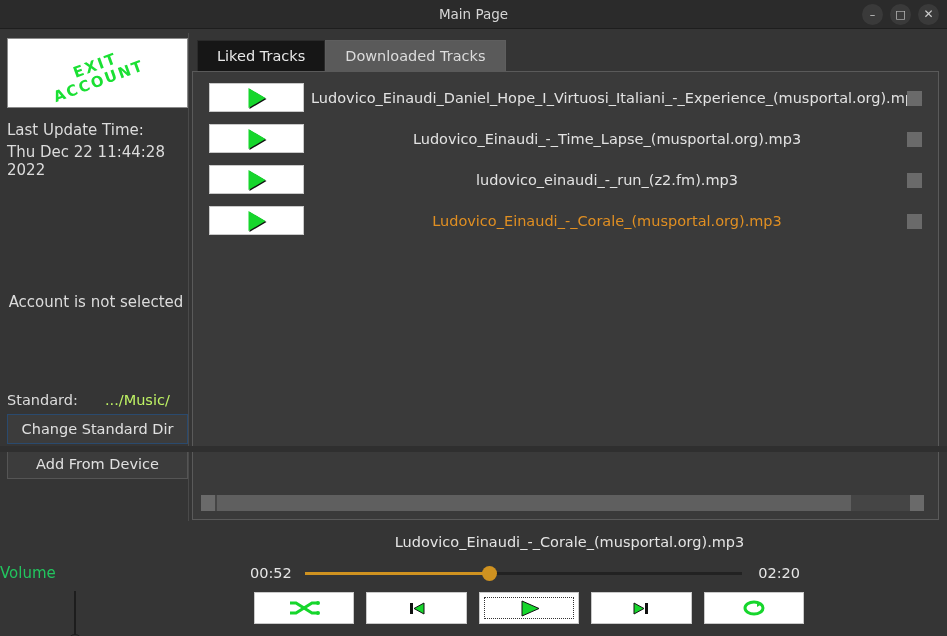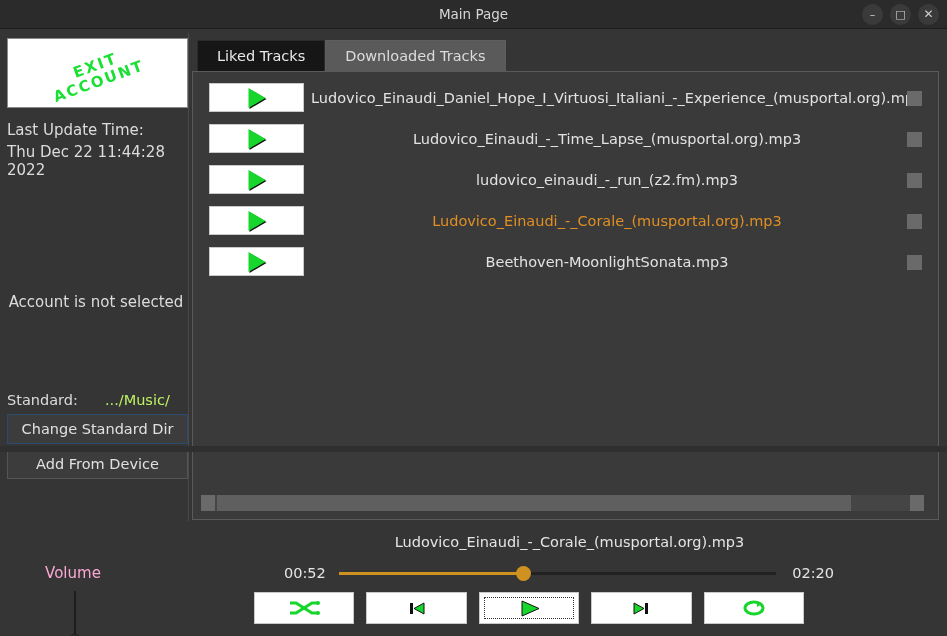--- a/index.html
+++ b/index.html
@@ -69,21 +69,21 @@
     background: #3c3c3c; color: #e0e0e0; font-size: 14.5px;
     text-align: center; line-height: 28px;
     border: 1px solid #555;
   }
   .sb-button.focused { border: 1px solid #2a4a6e; }
   #btn-change-dir { top: 385px; }
   #btn-add-device { top: 420px; }
 
   .volume-label {
     position: absolute; left: 0; top: 535px; width: 146px;
-    text-align: center; color: #f9a8d4; font-size: 15px;
+    text-align: left; color: #22c55e; font-size: 15px;
   }
   .vol-slider { position: absolute; left: 68px; top: 562px; width: 14px; height: 74px; }
   .vol-track {
     position: absolute; left: 6px; top: 0; width: 2px; height: 48px; background: #1d1d1d;
   }
   .vol-handle {
     position: absolute; left: 0; top: 43px; width: 14px; height: 14px;
     border: 1px solid #1d1d1d; border-radius: 50%; background: #353535;
   }
 
@@ -136,21 +136,21 @@
   .hscroll-btn-r { position: absolute; right: 0; top: 0; width: 14px; height: 16px; background: #6a6a6a; }
   .hscroll-thumb {
     position: absolute; left: 16px; top: 0; width: 634px; height: 16px; background: #5f5f5f;
   }
 
   
   .now-playing {
     position: absolute; left: 192px; top: 534px; width: 755px;
     text-align: center; color: #e4e4e4; font-size: 14.5px;
   }
-  .prog-row { position: absolute; left: 250px; top: 562px; width: 550px; height: 26px; margin-left: 34px; }
+  .prog-row { position: absolute; left: 250px; top: 562px; width: 550px; height: 26px; }
   .time {
     position: absolute; top: 0; line-height: 22px; color: #e6e6e6; font-size: 14.5px;
   }
   .time.left { left: 0; }
   .time.right { right: 0; }
   .prog-track {
     position: absolute; left: 55px; top: 10px; width: 437px; height: 3px; background: #222;
   }
   .prog-fill { position: absolute; left: 0; top: 0; height: 3px; background: #cf9220; width: 187px; }
   .prog-handle {
@@ -248,27 +248,20 @@
           <div class="track-name">ludovico_einaudi_-_run_(z2.fm).mp3</div>
           <div class="track-check"></div>
         </div>
         <div class="track-row" style="top: 123px;">
           <div class="play-btn">
             <span class="play-tri"></span>
           </div>
           <div class="track-name playing">Ludovico_Einaudi_-_Corale_(musportal.org).mp3</div>
           <div class="track-check"></div>
         </div>
-        <div class="track-row" style="top: 164px;">
-          <div class="play-btn">
-            <span class="play-tri"></span>
-          </div>
-          <div class="track-name">Beethoven-MoonlightSonata.mp3</div>
-          <div class="track-check"></div>
-        </div>
       </div>
     <div class="hscroll">
       <div class="hscroll-btn-l"></div>
       <div class="hscroll-thumb"></div>
       <div class="hscroll-btn-r"></div>
     </div>
   </div>
 
   <div class="now-playing">Ludovico_Einaudi_-_Corale_(musportal.org).mp3</div>
   <div class="prog-row">

